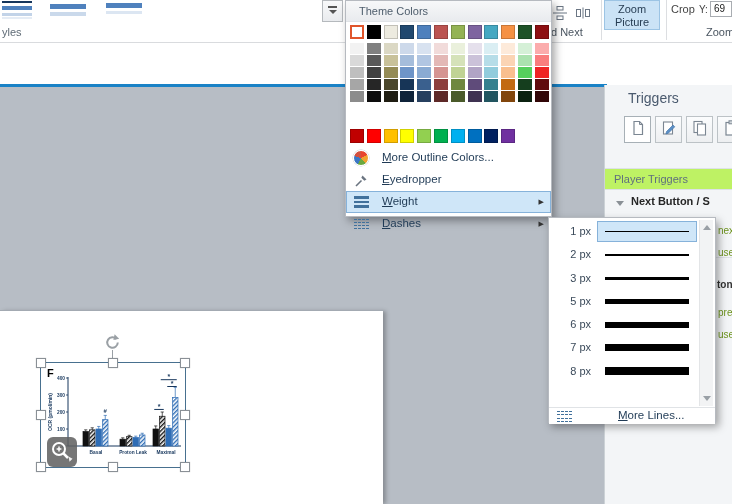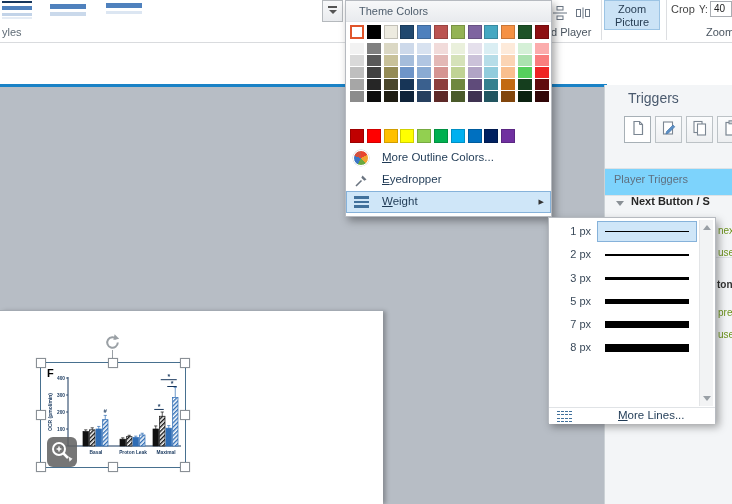--- a/index.html
+++ b/index.html
@@ -32,21 +32,21 @@
   .slide{position:absolute;left:0;top:311px;width:383px;height:193px;background:#fff;
          box-shadow:0 -1px 0 #a3aab2,3px 0 4px rgba(0,0,0,.25);}
 
   
   .panel{position:absolute;left:604px;top:85px;width:128px;height:419px;background:#f3f5f7;border-left:1px solid #ccd2d6;box-sizing:border-box;}
   .ttl{position:absolute;left:23px;top:5px;font-size:14px;color:#4a5a6e;}
   .ttools{position:absolute;left:19px;top:31px;display:flex;gap:4px;}
   .tbtn{width:27px;height:27px;border:1px solid #bcc2c6;background:linear-gradient(#fbfcfd,#edeff1);
         display:flex;align-items:center;justify-content:center;box-sizing:border-box;}
   .tbtn.act{background:#fff;border-color:#a7b0b6;}
-  .band{position:absolute;left:0;top:83px;width:100%;height:28px;background:#7dd3fc;border-top:1px solid #dde2e6;border-bottom:1px solid #dde2e6;box-sizing:border-box;}
+  .band{position:absolute;left:0;top:83px;width:100%;height:22px;background:#bef264;border-top:1px solid #dde2e6;border-bottom:1px solid #dde2e6;box-sizing:border-box;}
   .band span{margin-left:9px;line-height:20px;font-size:11px;color:#5f6f7f;}
   .tri{position:absolute;left:11px;top:116px;width:0;height:0;border-left:4px solid transparent;border-right:4px solid transparent;border-top:5px solid #8a9096;}
   .grow{position:absolute;left:26px;top:110px;font-size:11px;font-weight:bold;color:#262626;white-space:nowrap;}
   .frag{position:absolute;font-size:10px;white-space:nowrap;}
   .frag.link{color:#6e941e;}
   .frag.hdr{font-weight:bold;color:#333;}
   .fragdiv{position:absolute;left:110px;right:0;top:172px;height:1px;background:#dfe3e6;}
 
   
   .selrect{position:absolute;left:40px;top:362px;width:144px;height:104px;border:1px solid #48708f;box-sizing:content-box;}
@@ -126,27 +126,27 @@
     <span class="ric" style="left:553px"><svg width="14" height="14">
           <rect x="4" y="0.5" width="6" height="3.5" fill="none" stroke="#6b7684"></rect>
           <line x1="0" y1="7" x2="14" y2="7" stroke="#6b7684"></line>
           <rect x="4" y="10" width="6" height="3.5" fill="none" stroke="#6b7684"></rect>
         </svg></span>
     <span class="ric" style="left:576px"><svg width="14" height="14">
           <rect x="0.5" y="3.5" width="4" height="7" fill="none" stroke="#6b7684"></rect>
           <rect x="9.5" y="3.5" width="4" height="7" fill="none" stroke="#6b7684"></rect>
           <line x1="7" y1="1.5" x2="7" y2="12.5" stroke="#6b7684"></line>
         </svg></span>
-    <div class="dalign">d Player</div>
+    <div class="dalign">d Next</div>
 
     <div class="zoombtn">Zoom Picture</div>
     <div class="vsep" style="left:666px"></div>
     <div class="croplbl">Crop</div>
     <div class="ylab">Y:</div>
-    <div class="yspin">40</div>
+    <div class="yspin">69</div>
     <div class="sizelbl">Zoom</div>
   </div>
 
   <div class="strip"></div>
   <div class="blueline"></div>
   <div class="canvas"></div>
   <div class="slide"></div>
 
   <div class="panel">
     <div class="ttl">Triggers</div>
@@ -401,20 +401,32 @@
           <div class="mic">
             <div class="wl">
               <i></i>
               <i></i>
               <i></i>
             </div>
           </div>
           <div class="mlab"><u>W</u>eight</div>
           <div class="marw">▶</div>
         </div>
+        <div class="mi">
+          <div class="mic">
+            <div class="dl">
+              <i></i>
+              <i></i>
+              <i></i>
+              <i></i>
+            </div>
+          </div>
+          <div class="mlab"><u>D</u>ashes</div>
+          <div class="marw">▶</div>
+        </div>
       </div>
   </div>
 
   <div class="wmenu">
     <div class="abs" style="left:0;top:2px;width:100%" id="wt-list">
         <div class="wrow">
           <div class="wlab">1 px</div>
           <div class="swp on">
             <div class="sline" style="height: 1px;"></div>
           </div>
@@ -428,20 +440,26 @@
         <div class="wrow">
           <div class="wlab">3 px</div>
           <div class="swp">
             <div class="sline" style="height: 3px;"></div>
           </div>
         </div>
         <div class="wrow">
           <div class="wlab">5 px</div>
           <div class="swp">
             <div class="sline" style="height: 5px;"></div>
+          </div>
+        </div>
+        <div class="wrow">
+          <div class="wlab">6 px</div>
+          <div class="swp">
+            <div class="sline" style="height: 6px;"></div>
           </div>
         </div>
         <div class="wrow">
           <div class="wlab">7 px</div>
           <div class="swp">
             <div class="sline" style="height: 7px;"></div>
           </div>
         </div>
         <div class="wrow">
           <div class="wlab">8 px</div>

